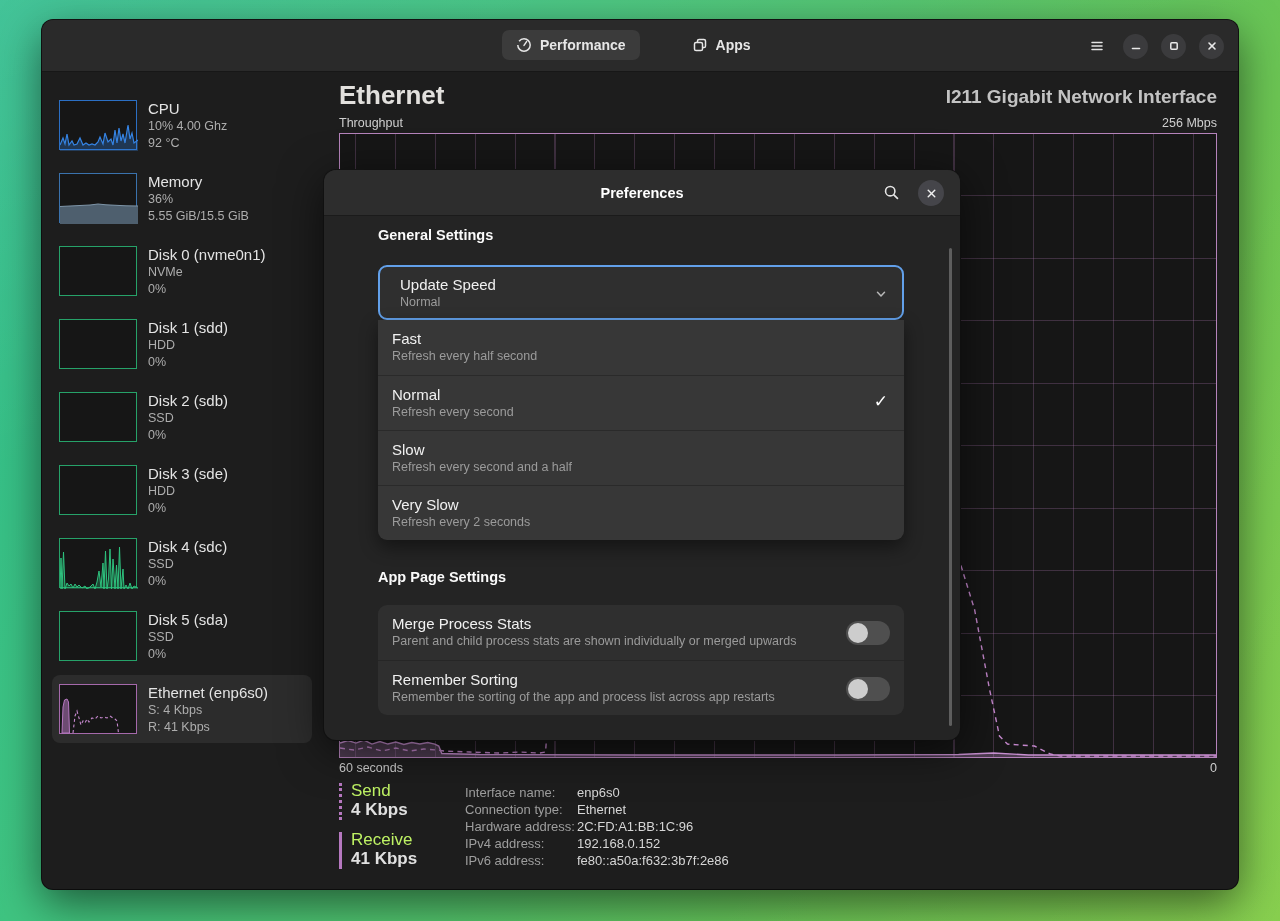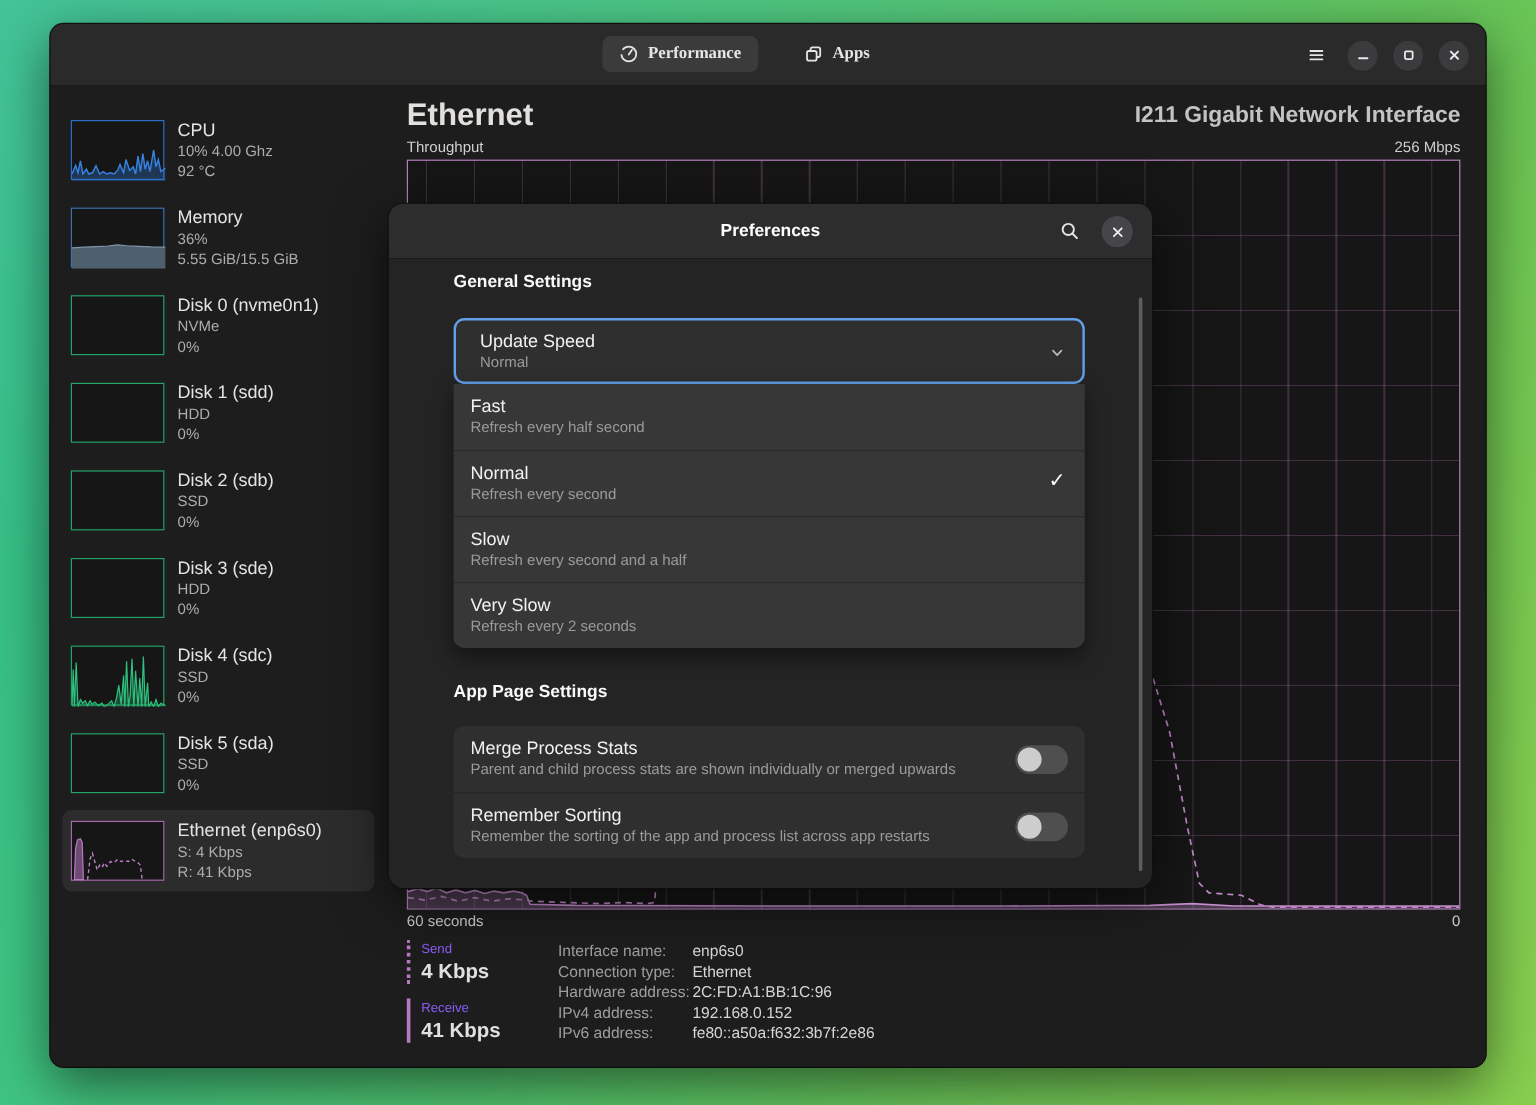--- a/index.html
+++ b/index.html
@@ -20,21 +20,21 @@
   .window {
     position:absolute; left:42px; top:20px; width:1196px; height:869px;
     background:#1d1d1d; border-radius:11px; overflow:hidden;
     box-shadow:0 14px 44px rgba(0,0,0,0.55), 0 0 0 1px #141414;
   }
   .titlebar {
     position:absolute; left:0; top:0; width:100%; height:52px;
     background:#2a2a2a; border-bottom:1px solid #171717;
     display:flex; align-items:center;
   }
-  .tabgroup { position:absolute; left:460px; top:10px; display:flex; gap:24px; align-items:center;font-family:Liberation Serif, serif; }
+  .tabgroup { position:absolute; left:460px; top:10px; display:flex; gap:38px; align-items:center; }
   .tab {
     display:flex; align-items:center; gap:8px; padding:7px 14px; border-radius:7px;
     color:#e6e6e6; font-size:14px; font-weight:bold; cursor:default;
   }
   .tab.active { background:#3b3b3b; }
   .tab svg { display:block; }
   .winctl { position:absolute; right:14px; top:13px; display:flex; align-items:center; gap:13px; }
   .iconbtn { width:26px; height:26px; display:flex; align-items:center; justify-content:center; color:#e4e4e4; }
   .circlebtn { width:25px; height:25px; border-radius:50%; background:#3b3b3d; display:flex; align-items:center; justify-content:center; color:#e9e9e9; }
 
@@ -72,21 +72,21 @@
       repeating-linear-gradient(180deg, transparent 0 61.5px, rgba(171,116,176,0.28) 61.5px 62.5px);
     background-position:15px 0, 0 0;
   }
   .chart svg { position:absolute; inset:0; width:100%; height:100%; }
 
   
   .legend { position:absolute; left:297px; top:763px; width:120px; }
   .leg-item { margin-bottom:12px; padding-left:9px; }
   .leg-send { border-left:3px dotted #b678c0; }
   .leg-recv { border-left:3px solid #b678c0; }
-  .leg-label { font-size:11px; color:#8b5cf6; line-height:16px; }
+  .leg-label { font-size:17px; color:#bef264; line-height:16px; }
   .leg-value { font-size:17px; font-weight:bold; color:#e0e0e0; line-height:21px; }
 
   .details { position:absolute; left:423px; top:764px; font-size:13px; line-height:17px; }
   .det-row { display:flex; }
   .det-label { width:112px; color:#9e9e9e; }
   .det-value { color:#d6d6d6; }
 
   
   .dialog {
     position:absolute; left:324px; top:170px; width:636px; height:570px;

